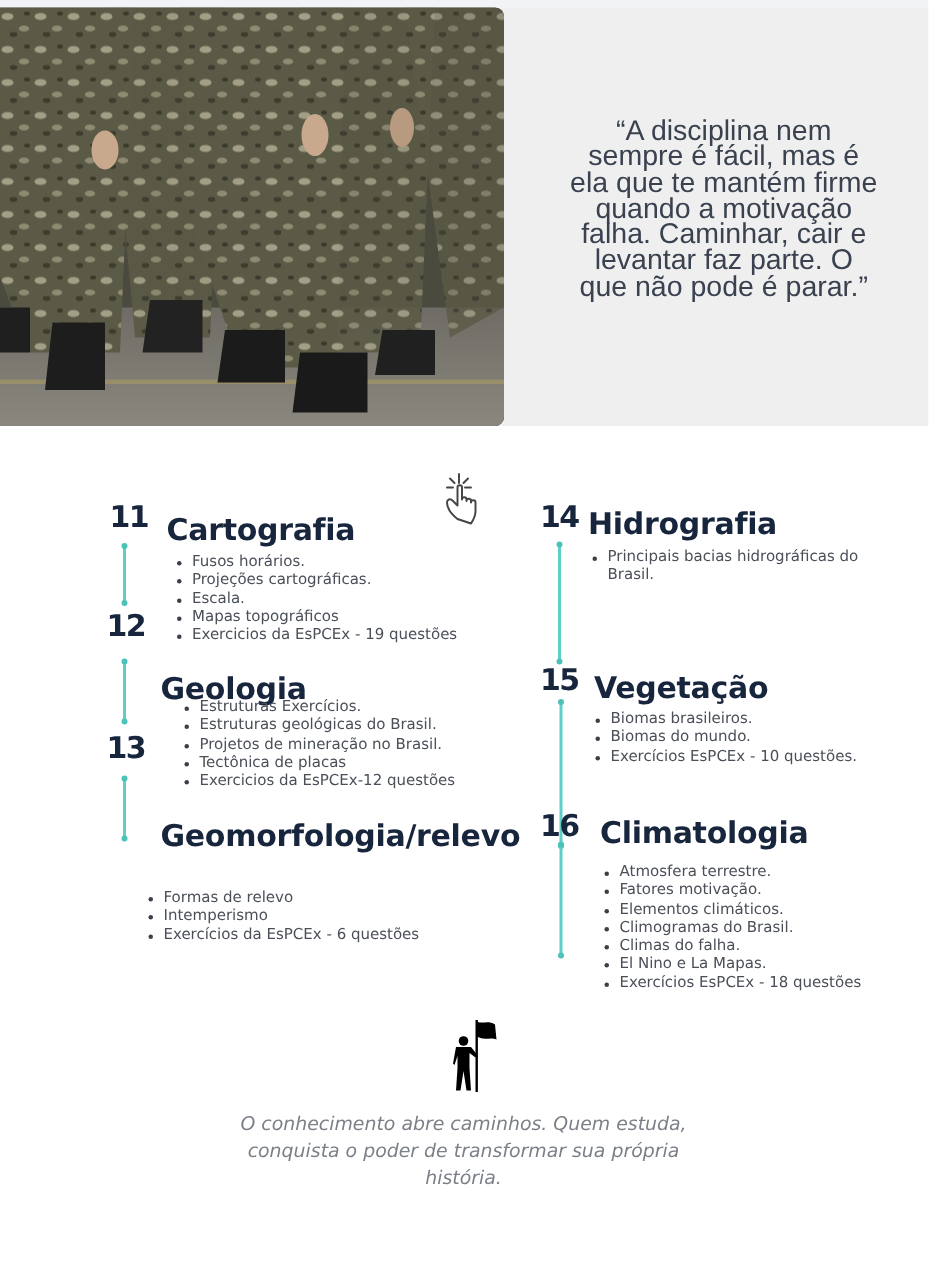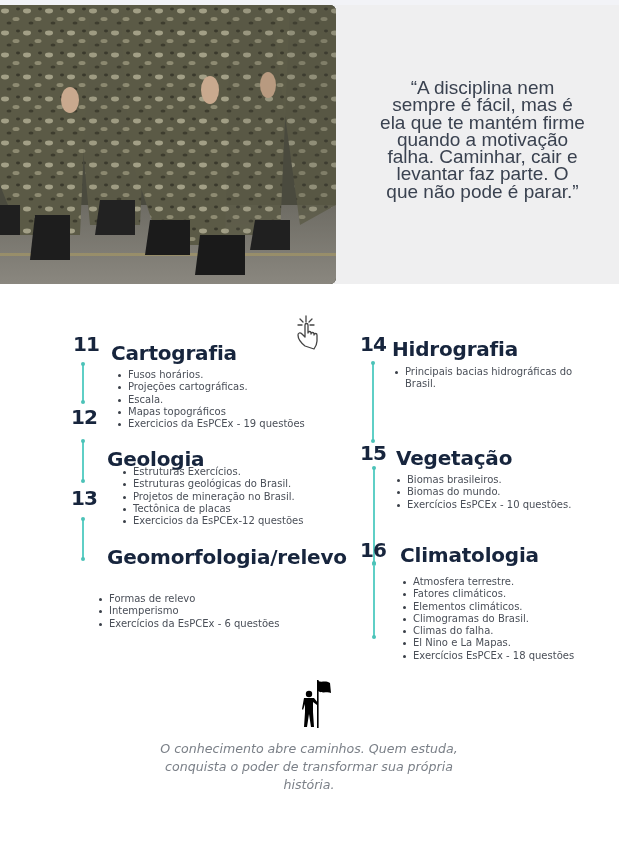--- a/index.html
+++ b/index.html
@@ -152,21 +152,21 @@
   <li>Biomas brasileiros.</li>
   <li>Biomas do mundo.</li>
   <li>Exercícios EsPCEx - 10 questões.</li>
 </ul>
 <div class="vline" style="left:373px; top:468px; height:96px;"></div>
 
 <div class="num" style="left:360px; top:538px;">16</div>
 <div class="title" style="left:400px; top:543px;">Climatologia</div>
 <ul class="items" style="left:402px; top:576px;">
   <li>Atmosfera terrestre.</li>
-  <li>Fatores climáticos.</li>
+  <li>Fatores motivação.</li>
   <li>Elementos climáticos.</li>
   <li>Climogramas do Brasil.</li>
   <li>Climas do falha.</li>
   <li>El Nino e La Mapas.</li>
   <li>Exercícios EsPCEx - 18 questões</li>
 </ul>
 <div class="vline" style="left:373px; top:563px; height:74px;"></div>
 
 <div class="flag-icon">
   <svg viewBox="0 0 36 52" width="36" height="52">

